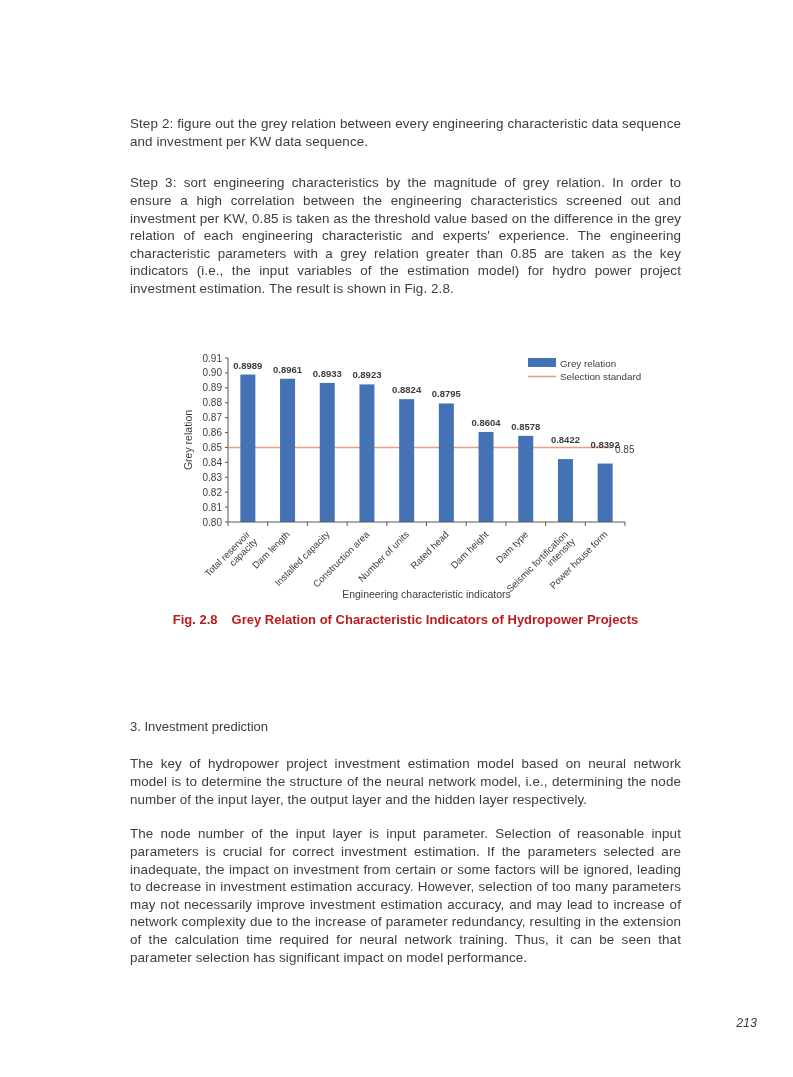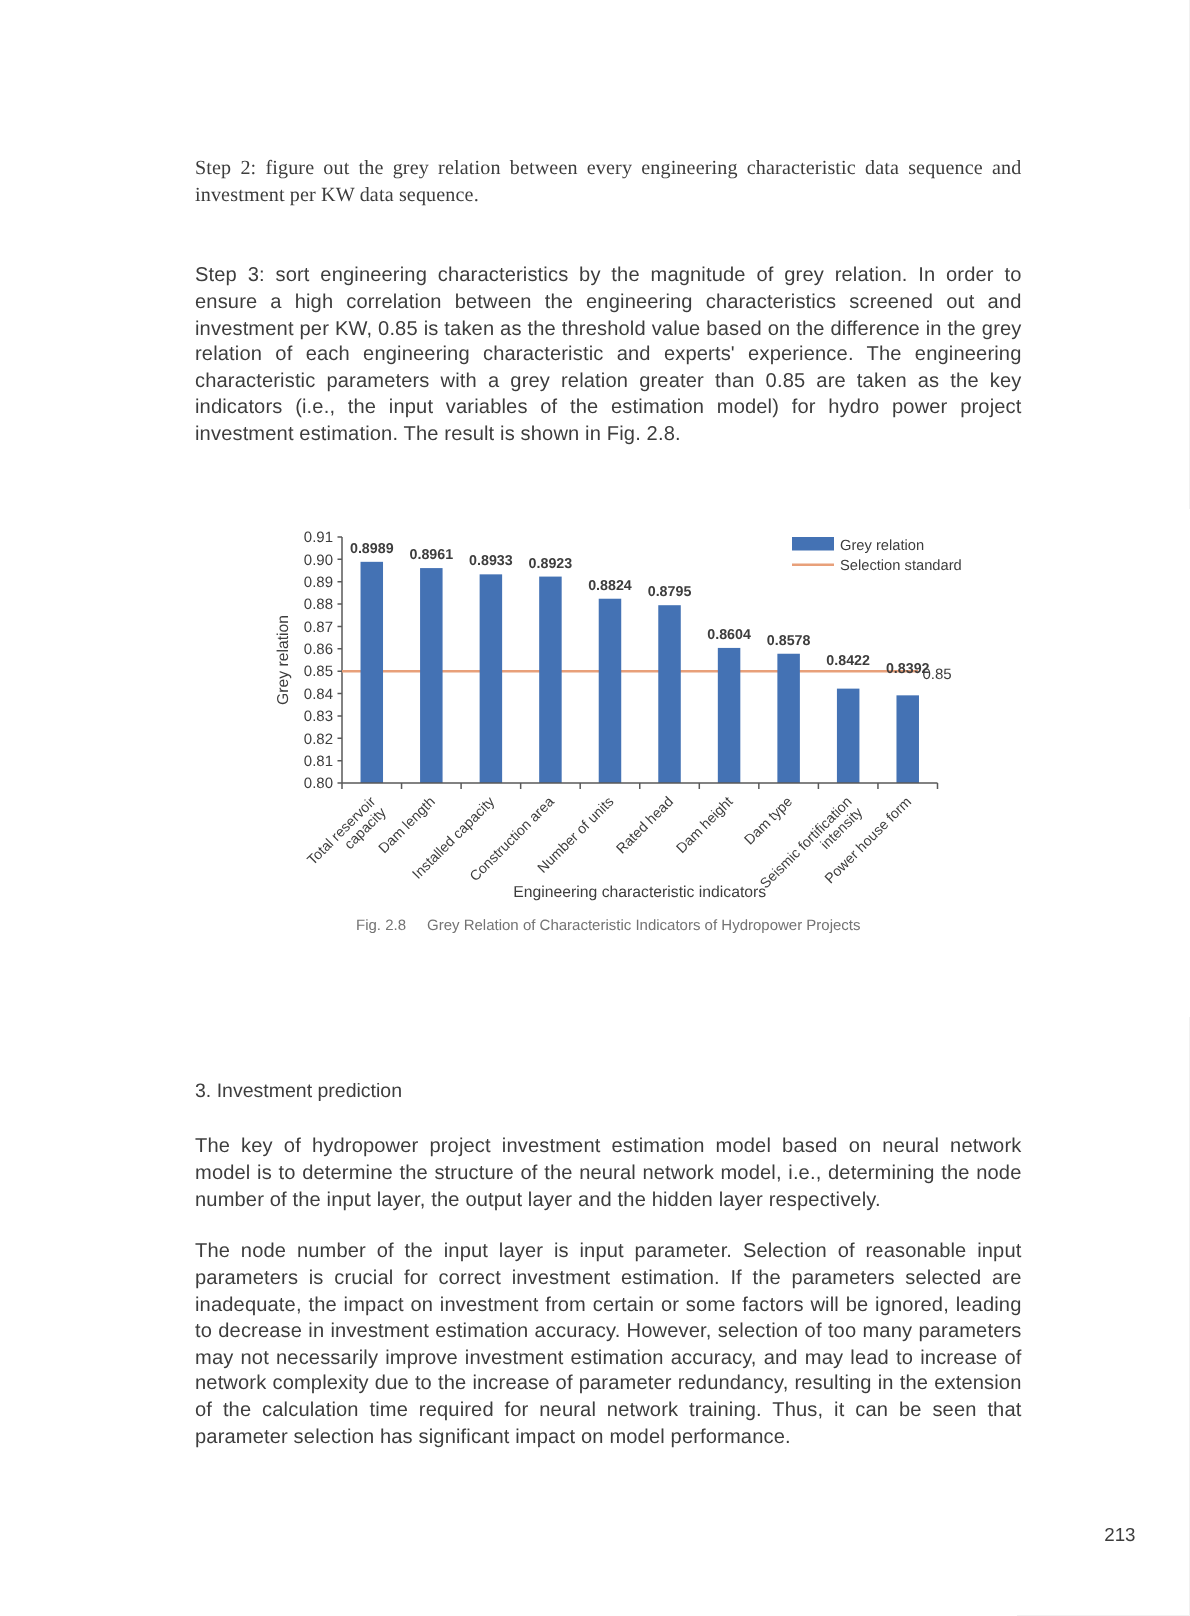--- a/index.html
+++ b/index.html
@@ -19,37 +19,37 @@
     color:#3d3d3d;
     letter-spacing:.1px;
   }
   .heading{
     position:absolute;left:130px;width:551px;
     font-size:13px;line-height:17.6px;color:#3d3d3d;
   }
   .fig-caption{
     position:absolute;left:130px;width:551px;top:612px;
     text-align:center;
-    font-size:10px;font-weight:normal;
-    color:#737373;
+    font-size:13px;font-weight:bold;
+    color:#b91c1c;
   }
   .fig-caption .cap-label{margin-right:14px;}
   .page-number{
     position:absolute;top:1016px;right:36px;
-    font-size:12.5px;color:#3d3d3d;
+    font-size:12.5px;color:#3d3d3d;font-style:italic;
   }
   .chart-wrap{position:absolute;left:180px;top:345px;width:475px;height:265px;}
   svg text{font-family:"Liberation Sans",sans-serif;}
 </style>
 </head>
 <body>
 
 <div class="page">
 
-  <p class="para" style="top:90px;font-family:Liberation Serif, serif;">Step 2: figure out the grey relation between every engineering characteristic data sequence and investment per KW data sequence.</p>
+  <p class="para" style="top:102px;">Step 2: figure out the grey relation between every engineering characteristic data sequence and investment per KW data sequence.</p>
 
   <p class="para" style="top:161px;">Step 3: sort engineering characteristics by the magnitude of grey relation. In order to ensure a high correlation between the engineering characteristics screened out and investment per KW, 0.85 is taken as the threshold value based on the difference in the grey relation of each engineering characteristic and experts' experience. The engineering characteristic parameters with a grey relation greater than 0.85 are taken as the key indicators (i.e., the input variables of the estimation model) for hydro power project investment estimation. The result is shown in Fig. 2.8.</p>
 
   <div class="chart-wrap">
     <svg id="chart" width="475" height="265" viewBox="0 0 475 265">
         <line x1="48" y1="13" x2="48" y2="177" stroke="#595959" stroke-width="1"></line>
         <line x1="45" y1="177" x2="48" y2="177" stroke="#595959" stroke-width="1"></line>
         <text x="42" y="180.5" text-anchor="end" font-size="10" fill="#3d3d3d">0.80</text>
         <line x1="45" y1="162.09090909090907" x2="48" y2="162.09090909090907" stroke="#595959" stroke-width="1"></line>
         <text x="42" y="165.59090909090907" text-anchor="end" font-size="10" fill="#3d3d3d">0.81</text>

